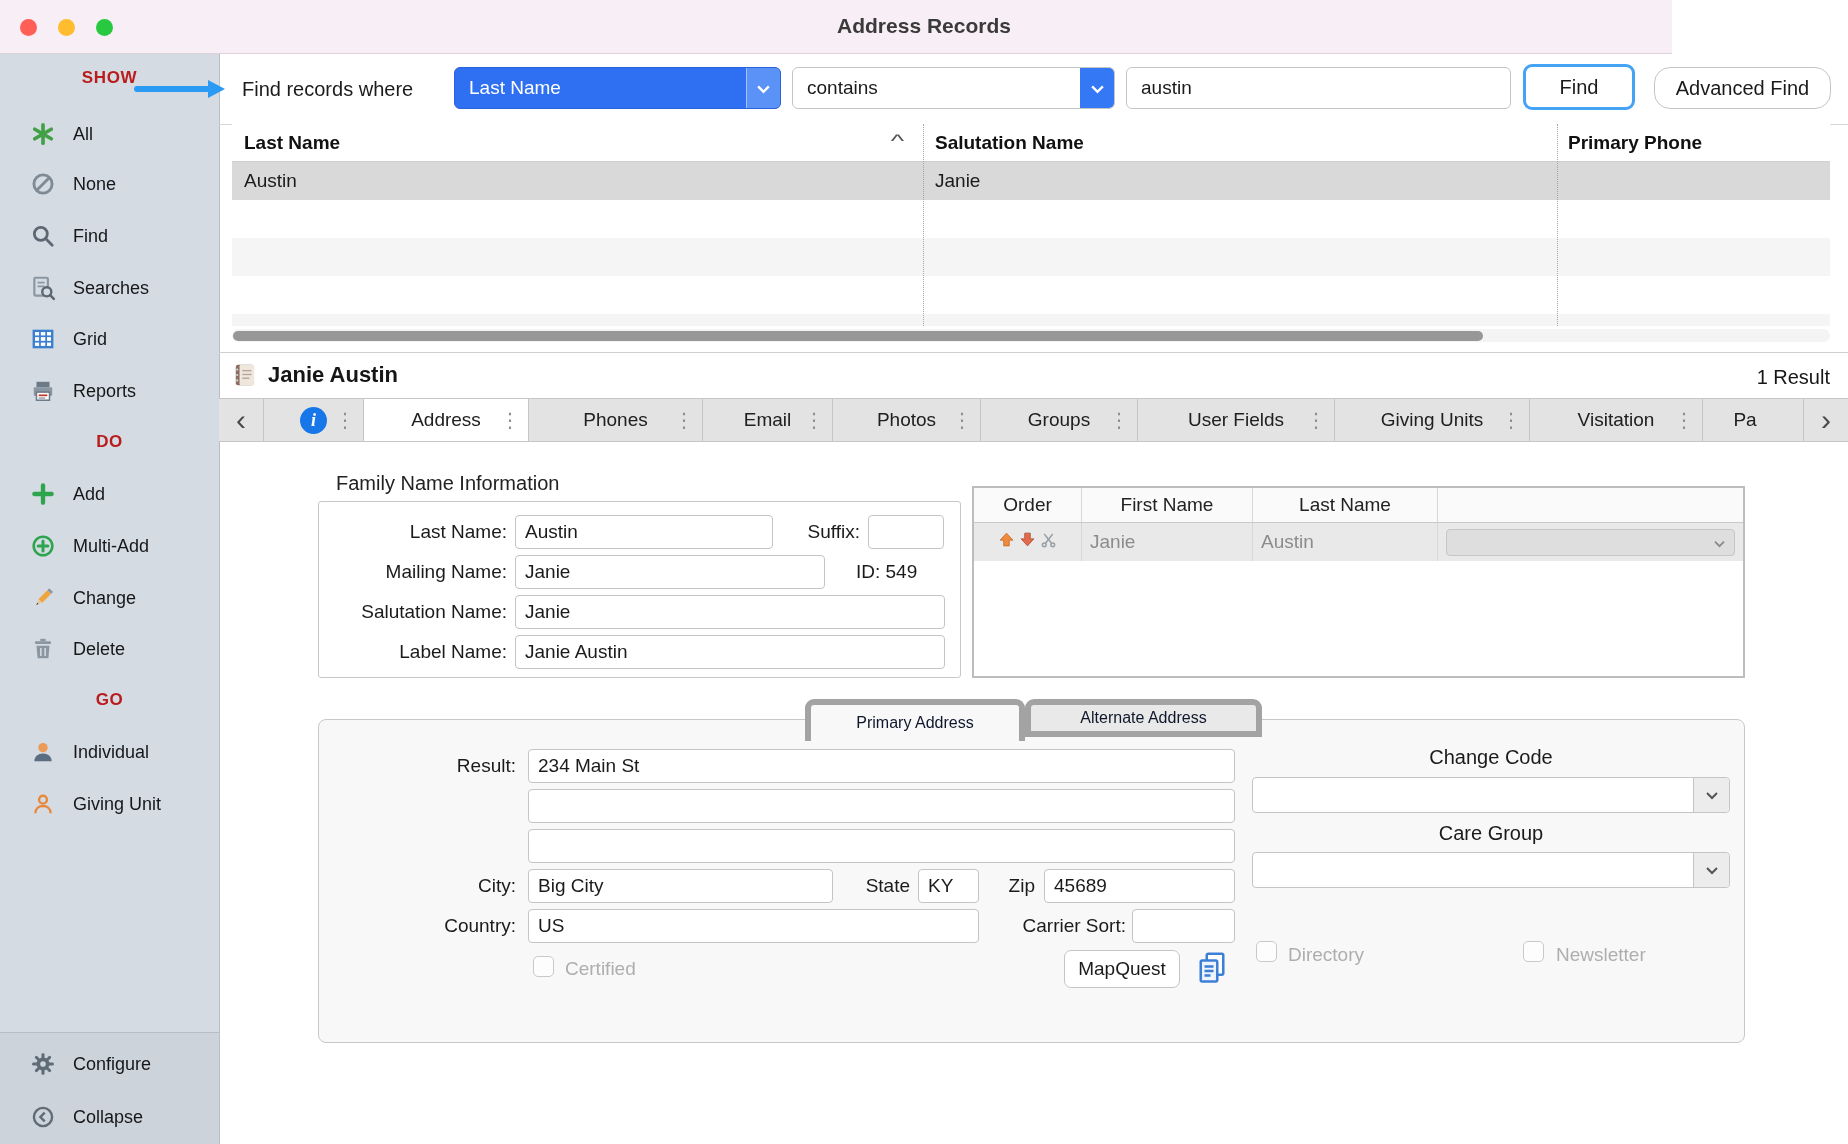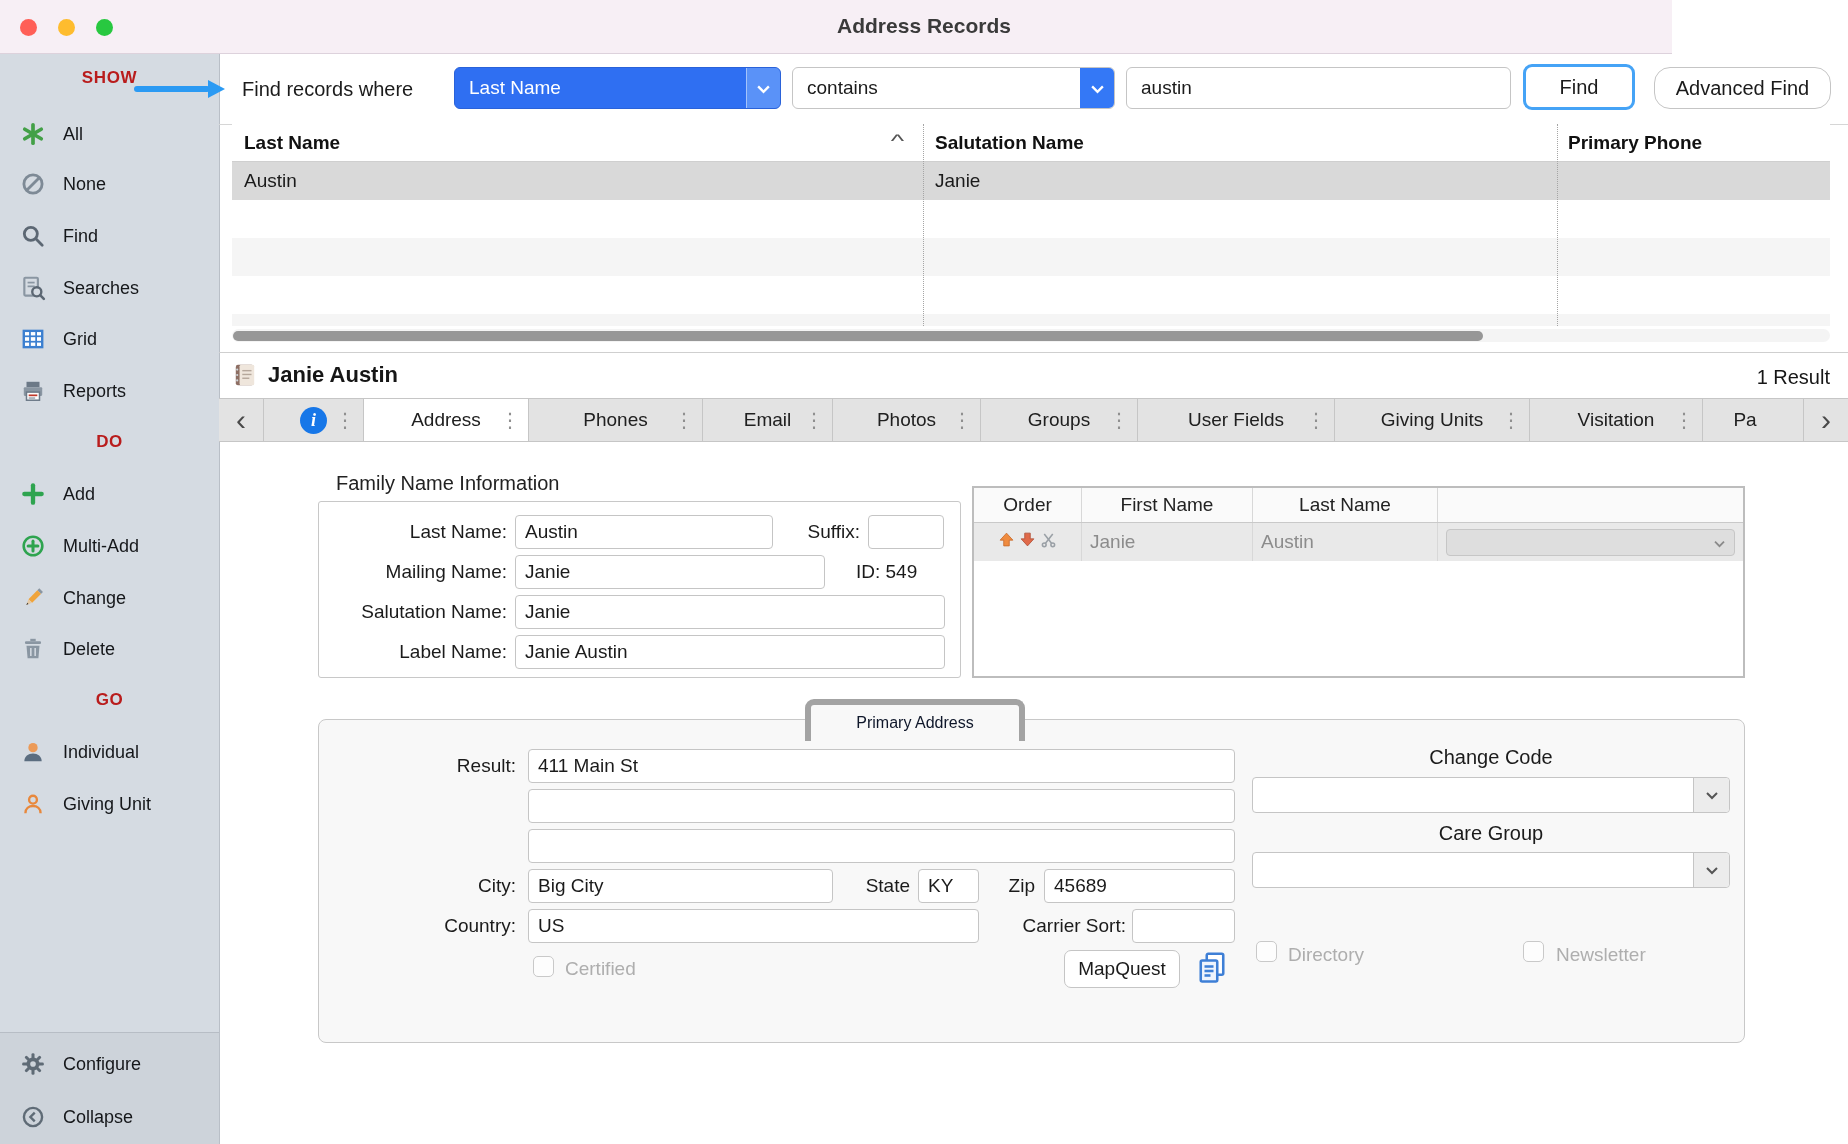--- a/index.html
+++ b/index.html
@@ -10,21 +10,21 @@
 
   
   #titlebar{left:0;top:0;width:1672px;height:54px;background:#f7eff5;border-bottom:1px solid #ddd2dc}
   .tl{position:absolute;top:19px;width:17px;height:17px;border-radius:50%}
   #win-title{left:0;top:14px;width:1848px;text-align:center;font-size:21px;font-weight:700;color:#3a3a3a}
 
   
   #sidebar{left:0;top:54px;width:219px;height:1090px;background:#d5dbe2}
   #sidebar-bottom{left:0;top:1032px;width:219px;height:112px;background:#cdd3da;border-top:1px solid #b7bdc5}
   #sidebar-edge{left:219px;top:54px;width:1px;height:1090px;background:#b9bfc7}
-  .sb-item{left:0;width:219px;height:44px;display:flex;align-items:center;gap:17px;padding-left:20px}
+  .sb-item{left:0;width:219px;height:44px;display:flex;align-items:center;gap:17px;padding-left:30px}
   .sb-label{font-size:18px;color:#15171a;white-space:nowrap}
   .sb-head{left:0;width:219px;height:24px;text-align:center;font-weight:700;font-size:17px;color:#b91c1c;letter-spacing:.6px}
   .sb-ico{width:26px;height:26px;display:inline-flex}
   .sb-ico svg{width:26px;height:26px}
 
   
   .arrow-line{position:absolute;height:6px;background:#2b9af3;border-radius:3px}
   .arrow-head{position:absolute;width:0;height:0;border-top:9px solid transparent;border-bottom:9px solid transparent;border-left:17px solid #2b9af3}
 
   
@@ -424,23 +424,24 @@
           <span><svg width="13" height="9" viewBox="0 0 14 10" fill="none" stroke="#8a8a8a" stroke-width="2">
                 <polyline points="2,3 7,8 12,3"></polyline>
               </svg></span>
         </div>
       </div>
     </div>
   </div>
 
   <div class="abs" id="addrbox"></div>
   <div class="addr-tab" id="addr-tab-primary" style="left:805px;top:699px;width:220px;height:42px">Primary Address</div>
+  <div class="addr-tab" id="addr-tab-alternate" style="left:1025px;top:699px;width:237px;height:38px">Alternate Address</div>
 
   <div class="flabel right" style="left:336px;top:755px;width:180px;z-index:4">Result:</div>
-  <div class="input" style="left:528px;top:749px;width:707px;z-index:4">411 Main St</div>
+  <div class="input" style="left:528px;top:749px;width:707px;z-index:4">234 Main St</div>
   <div class="input" style="left:528px;top:789px;width:707px;z-index:4"></div>
   <div class="input" style="left:528px;top:829px;width:707px;z-index:4"></div>
 
   <div class="flabel right" style="left:336px;top:875px;width:180px;z-index:4">City:</div>
   <div class="input" style="left:528px;top:869px;width:305px;z-index:4">Big City</div>
   <div class="flabel right" style="left:830px;top:875px;width:80px;z-index:4">State</div>
   <div class="input" style="left:918px;top:869px;width:61px;z-index:4">KY</div>
   <div class="flabel right" style="left:955px;top:875px;width:80px;z-index:4">Zip</div>
   <div class="input" style="left:1044px;top:869px;width:191px;z-index:4">45689</div>
 

